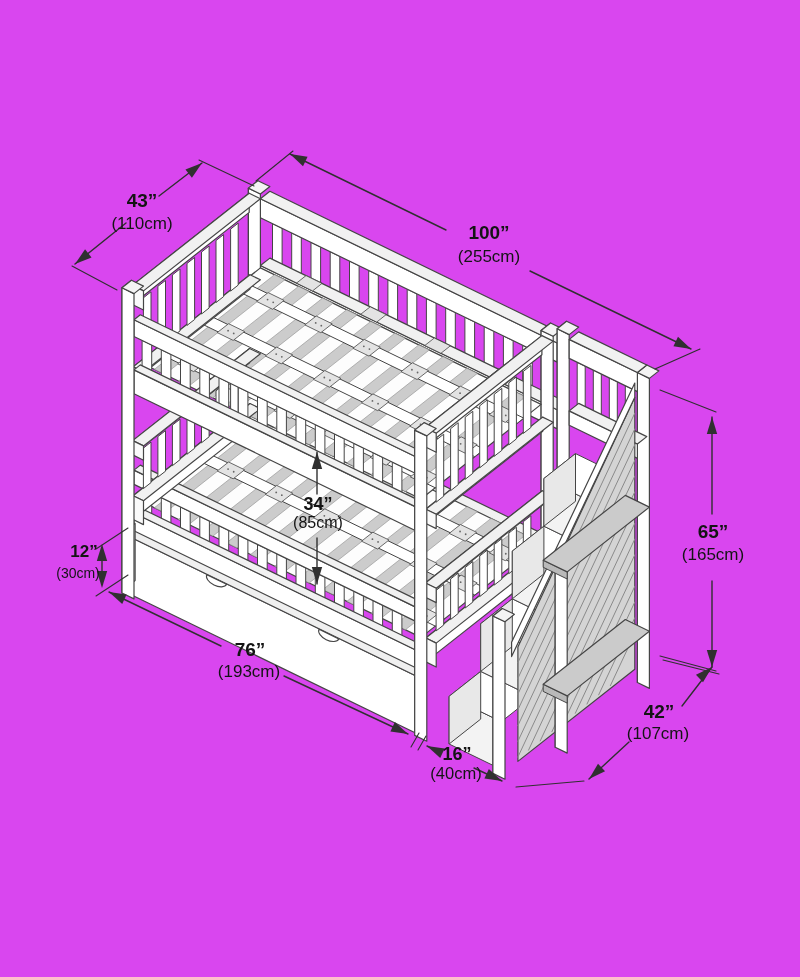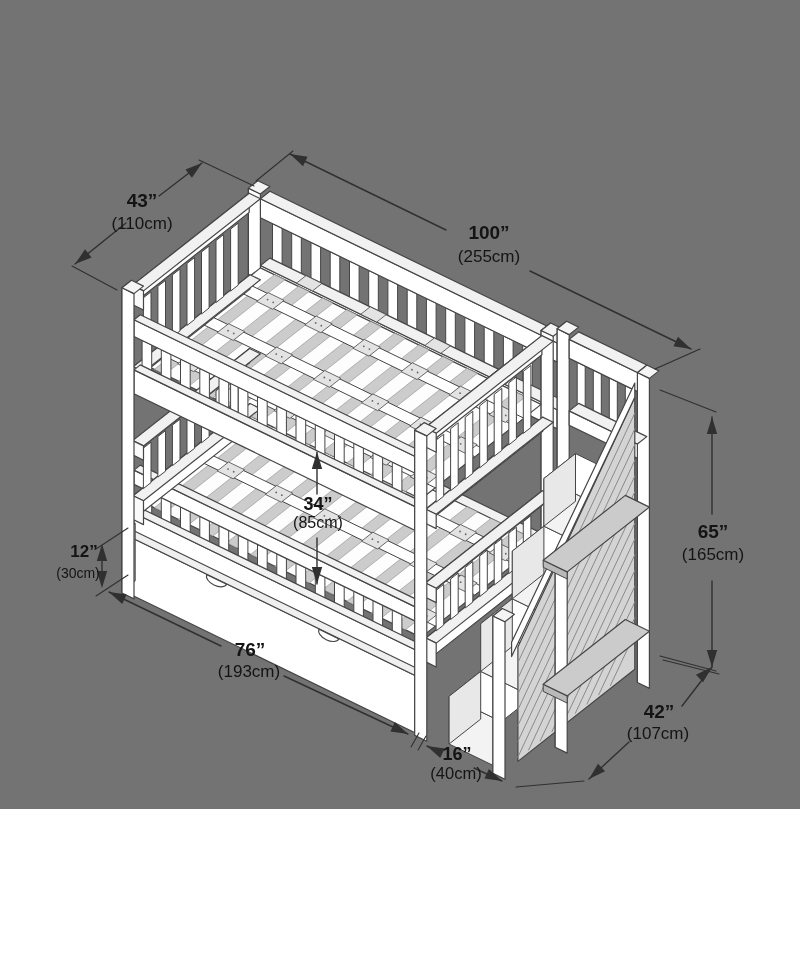--- a/index.html
+++ b/index.html
@@ -1,16 +1,16 @@
 <!DOCTYPE html>
 <html><head>
 <meta charset="utf-8">
 <style>
   html,body{margin:0;padding:0;background:#fff;}
-  .canvas{position:relative;width:800px;height:809px;background:#737373;overflow:hidden;
+  .canvas{position:relative;width:800px;height:977px;background:#d946ef;overflow:hidden;
           font-family:"Liberation Sans", sans-serif;}
   svg{position:absolute;left:0;top:0;}
   text{font-family:"Liberation Sans", sans-serif;}
 </style>
 </head>
 <body>
 
 <div class="canvas">
   <svg id="scene" width="800" height="977" viewBox="0 0 800 977">
     <g id="bed">

